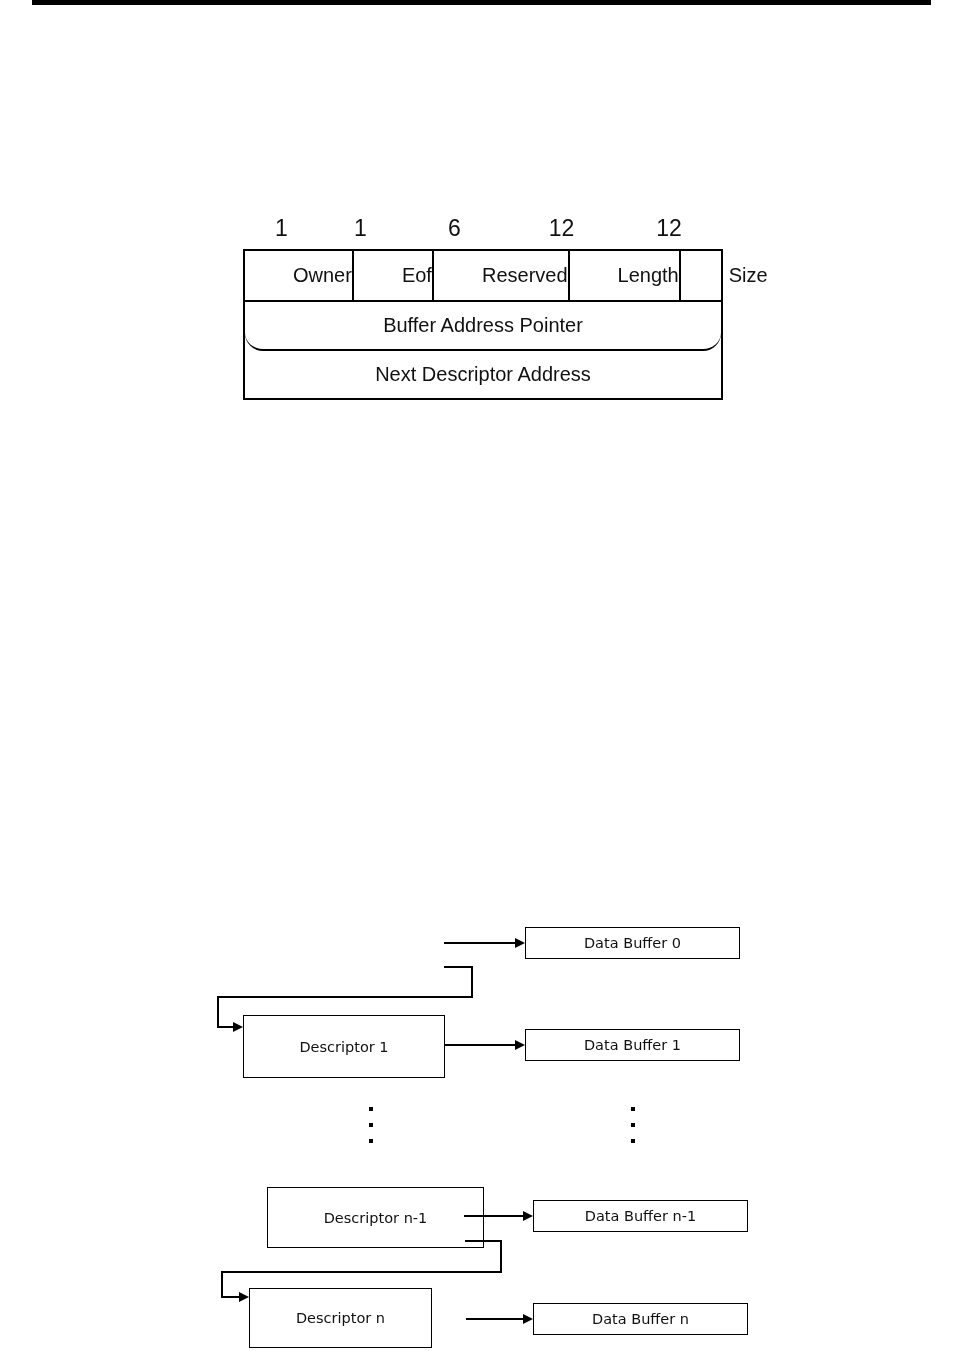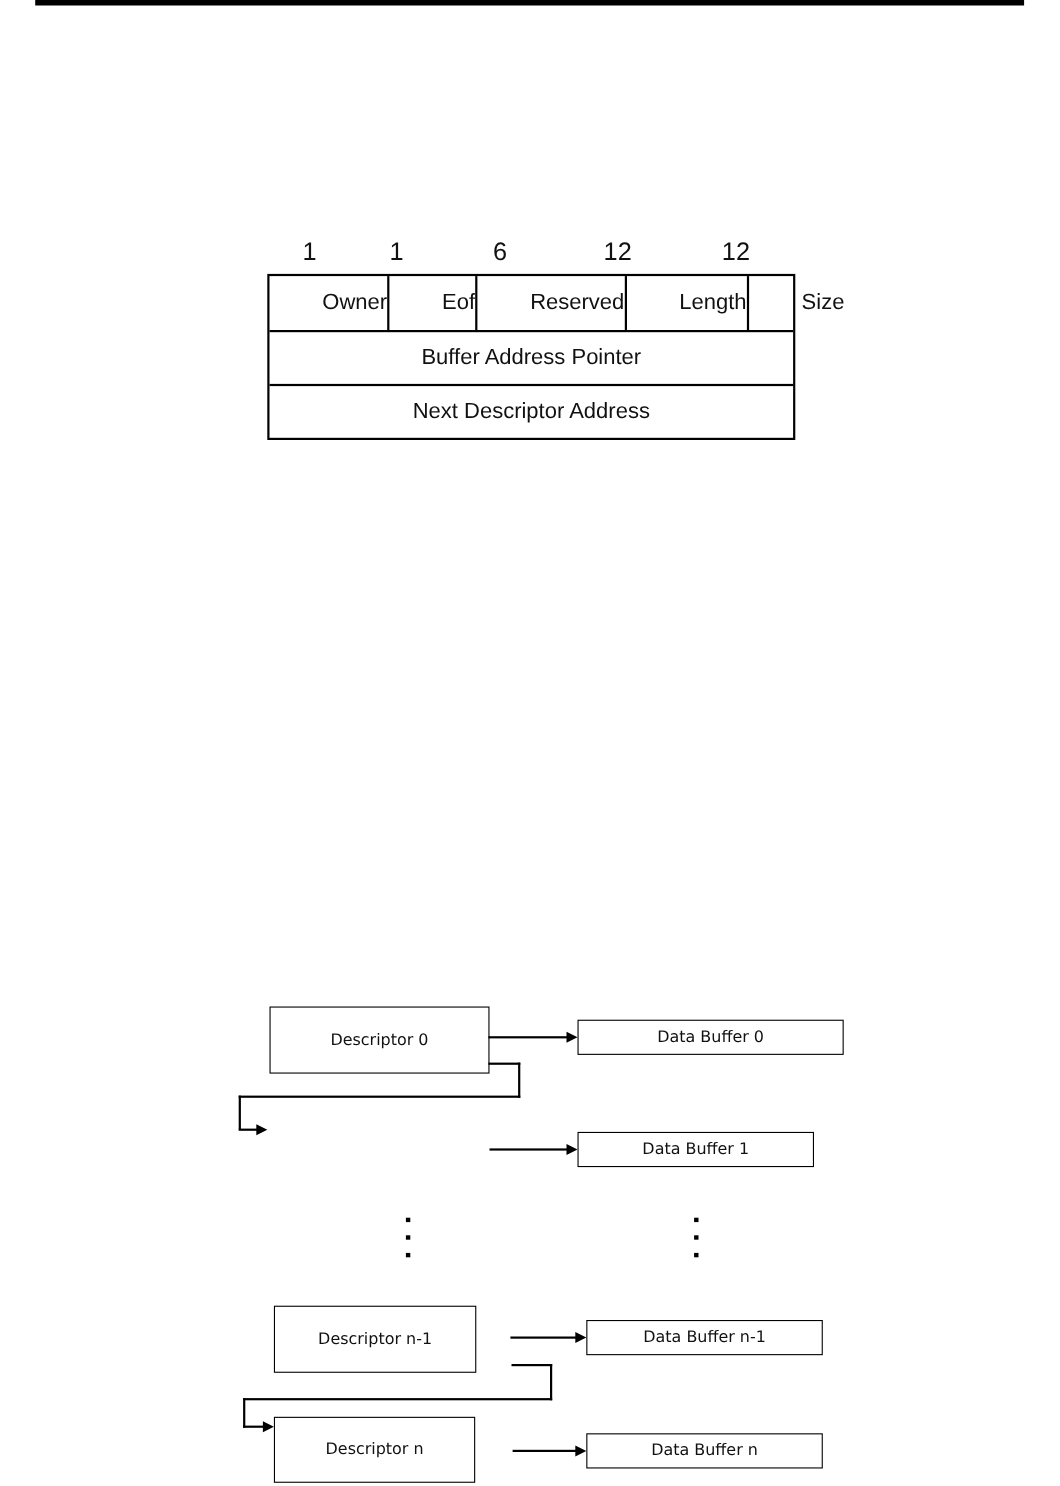--- a/index.html
+++ b/index.html
@@ -31,21 +31,21 @@
   .fmt-cell {
     box-sizing: border-box; border-right: 2px solid #000000;
     display: flex; align-items: center; justify-content: center;
     white-space: nowrap;
     margin-left: 48px;
   }
   .fmt-cell.last { border-right: none; flex: 1; }
   .fmt-span-row {
     box-sizing: border-box; height: 49px;
     display: flex; align-items: center; justify-content: center;
-    border-bottom: 2px solid #000000; white-space: nowrap;
+    border-bottom: 2px solid #000000; white-space: nowrap; border-radius: 18px;
   }
   .fmt-span-row.bottom { border-bottom: none; height: 47px; }
   
   .dbox {
     position: absolute; box-sizing: border-box; background: #ffffff;
     border: 1.5px solid #000000;
     display: flex; align-items: center; justify-content: center;
     font-family: "DejaVu Sans", sans-serif; font-size: 14.5px; color: #111111;
     white-space: nowrap;
   }
@@ -76,44 +76,44 @@
       <div class="fmt-cell" style="width:77px">Owner</div>
       <div class="fmt-cell" style="width:81px">Eof</div>
       <div class="fmt-cell" style="width:124px">Reserved</div>
       <div class="fmt-cell" style="width:107px">Length</div>
       <div class="fmt-cell last">Size</div>
     </div>
     <div class="fmt-span-row">Buffer Address Pointer</div>
     <div class="fmt-span-row bottom">Next Descriptor Address</div>
   </div>
 
-  <div class="dbox" style="left:245px;top:915px;width:200px;height:61px">Descriptor 0</div>
-  <div class="dbox" style="left:525px;top:927px;width:242px;height:32px">Data Buffer 0</div>
+  <div class="dbox" style="left:525px;top:927px;width:215px;height:32px">Data Buffer 0</div>
   <div class="hline" style="left:444px;top:942px;width:72px"></div>
   <div class="arrowhead" style="left:515px;top:938px"></div>
 
   <div class="hline" style="left:444px;top:966px;width:29px"></div>
   <div class="vline" style="left:471px;top:966px;height:32px"></div>
   <div class="hline" style="left:217px;top:996px;width:256px"></div>
   <div class="vline" style="left:217px;top:996px;height:31px"></div>
   <div class="hline" style="left:217px;top:1026px;width:17px"></div>
   <div class="arrowhead" style="left:233px;top:1022px"></div>
 
+  <div class="dbox" style="left:243px;top:1015px;width:202px;height:63px">Descriptor 1</div>
   <div class="dbox" style="left:525px;top:1029px;width:215px;height:32px">Data Buffer 1</div>
   <div class="hline" style="left:445px;top:1044px;width:71px"></div>
   <div class="arrowhead" style="left:515px;top:1040px"></div>
 
   <div class="dot" style="left:369px;top:1107px"></div>
   <div class="dot" style="left:369px;top:1123px"></div>
   <div class="dot" style="left:369px;top:1139px"></div>
   <div class="dot" style="left:631px;top:1107px"></div>
   <div class="dot" style="left:631px;top:1123px"></div>
   <div class="dot" style="left:631px;top:1139px"></div>
 
-  <div class="dbox" style="left:249px;top:1187px;width:184px;height:61px">Descriptor n-1</div>
+  <div class="dbox" style="left:267px;top:1187px;width:217px;height:61px">Descriptor n-1</div>
   <div class="dbox" style="left:533px;top:1200px;width:215px;height:32px">Data Buffer n-1</div>
   <div class="hline" style="left:464px;top:1215px;width:60px"></div>
   <div class="arrowhead" style="left:523px;top:1211px"></div>
 
   <div class="hline" style="left:465px;top:1240px;width:37px"></div>
   <div class="vline" style="left:500px;top:1240px;height:33px"></div>
   <div class="hline" style="left:221px;top:1271px;width:281px"></div>
   <div class="vline" style="left:221px;top:1271px;height:27px"></div>
   <div class="hline" style="left:221px;top:1296px;width:19px"></div>
   <div class="arrowhead" style="left:239px;top:1292px"></div>

